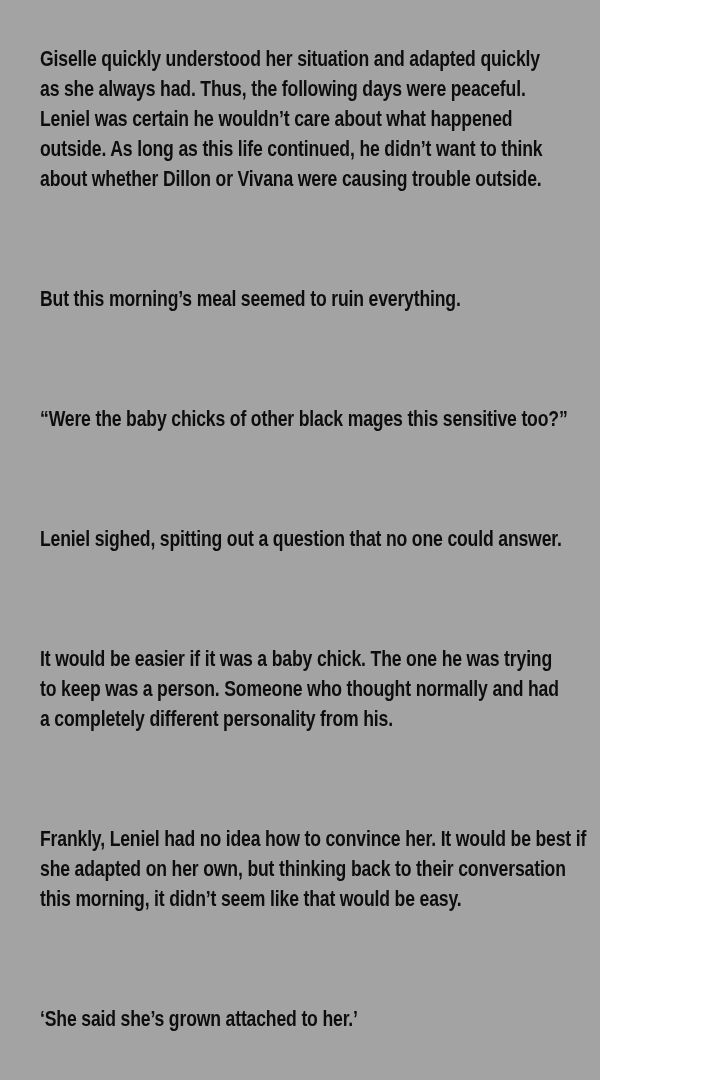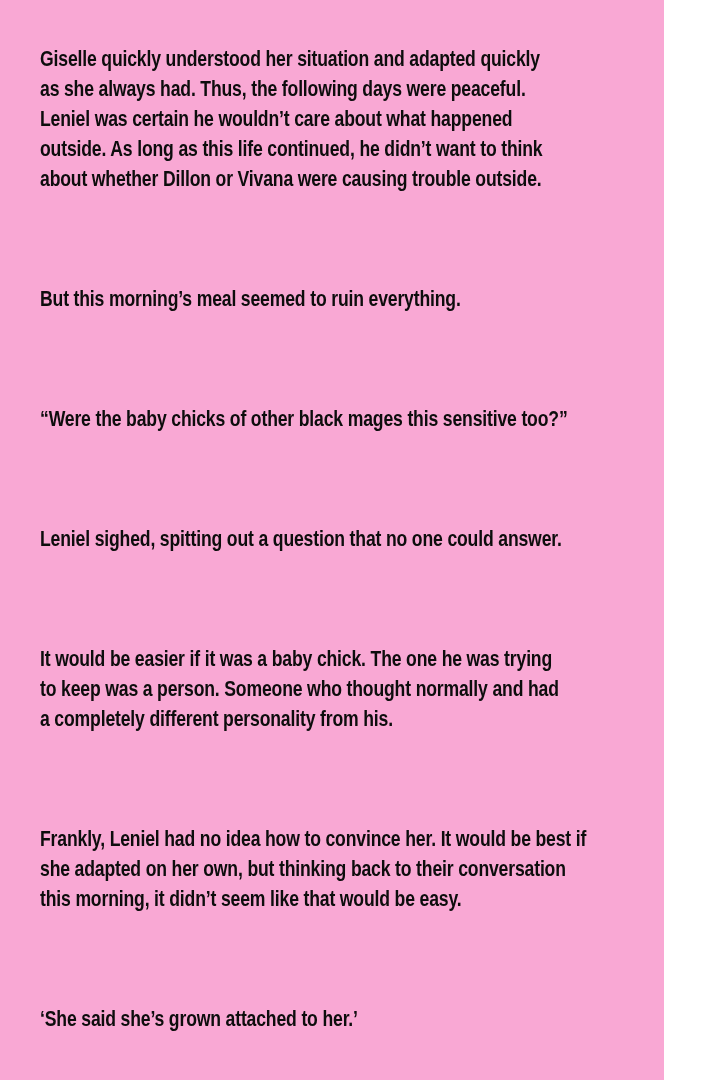--- a/index.html
+++ b/index.html
@@ -3,22 +3,22 @@
 <meta charset="utf-8">
 <style>
   * { margin: 0; padding: 0; box-sizing: border-box; }
   html, body {
     width: 720px; height: 1080px;
     overflow: hidden;
     background: #ffffff;
   }
   .reader-page {
     position: relative;
-    width: 664px; height: 1080px;
-    background: #f9a8d4;
+    width: 600px; height: 1080px;
+    background: #a3a3a3;
     overflow: hidden;
   }
   .chapter-text {
     position: absolute;
     left: 40px;
     top: -16px;
     width: 840px;
     font-family: "Liberation Sans", "DejaVu Sans", sans-serif;
     font-weight: 700;
     font-size: 22px;

